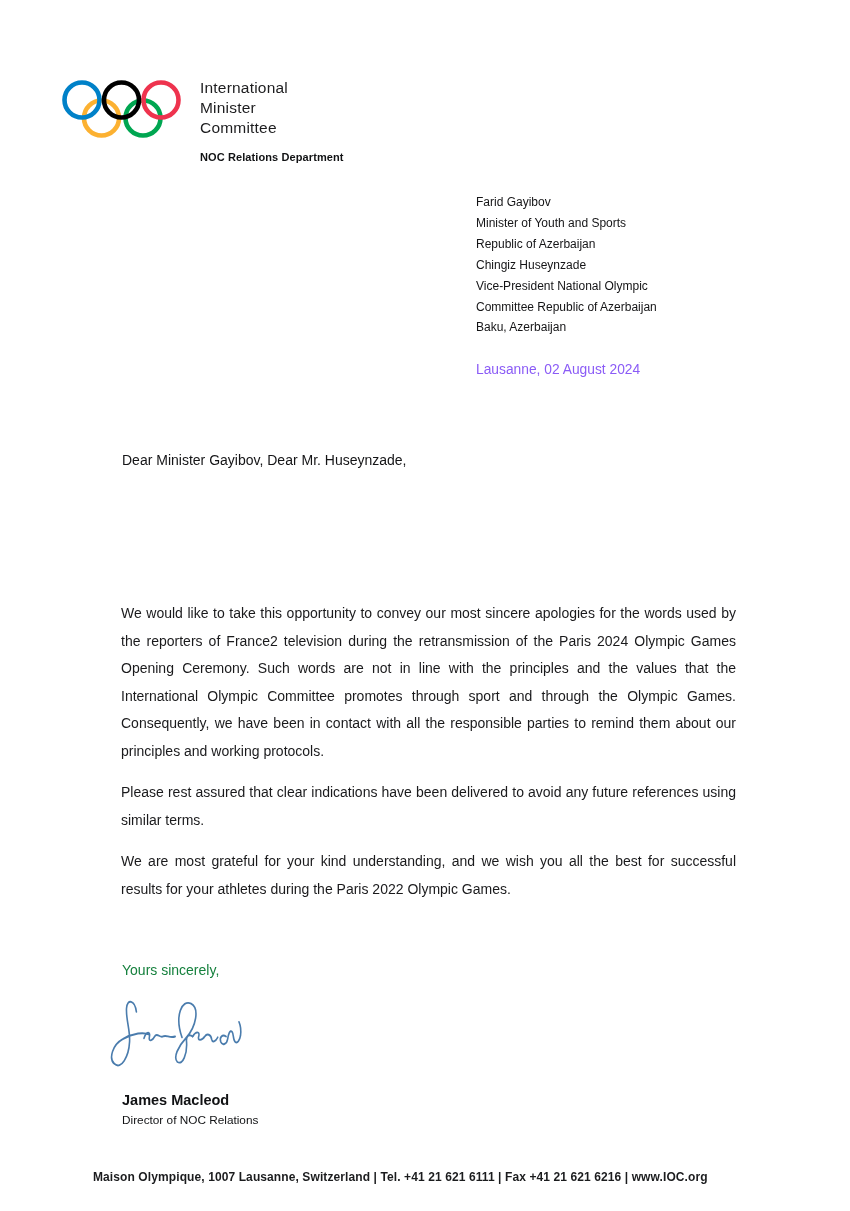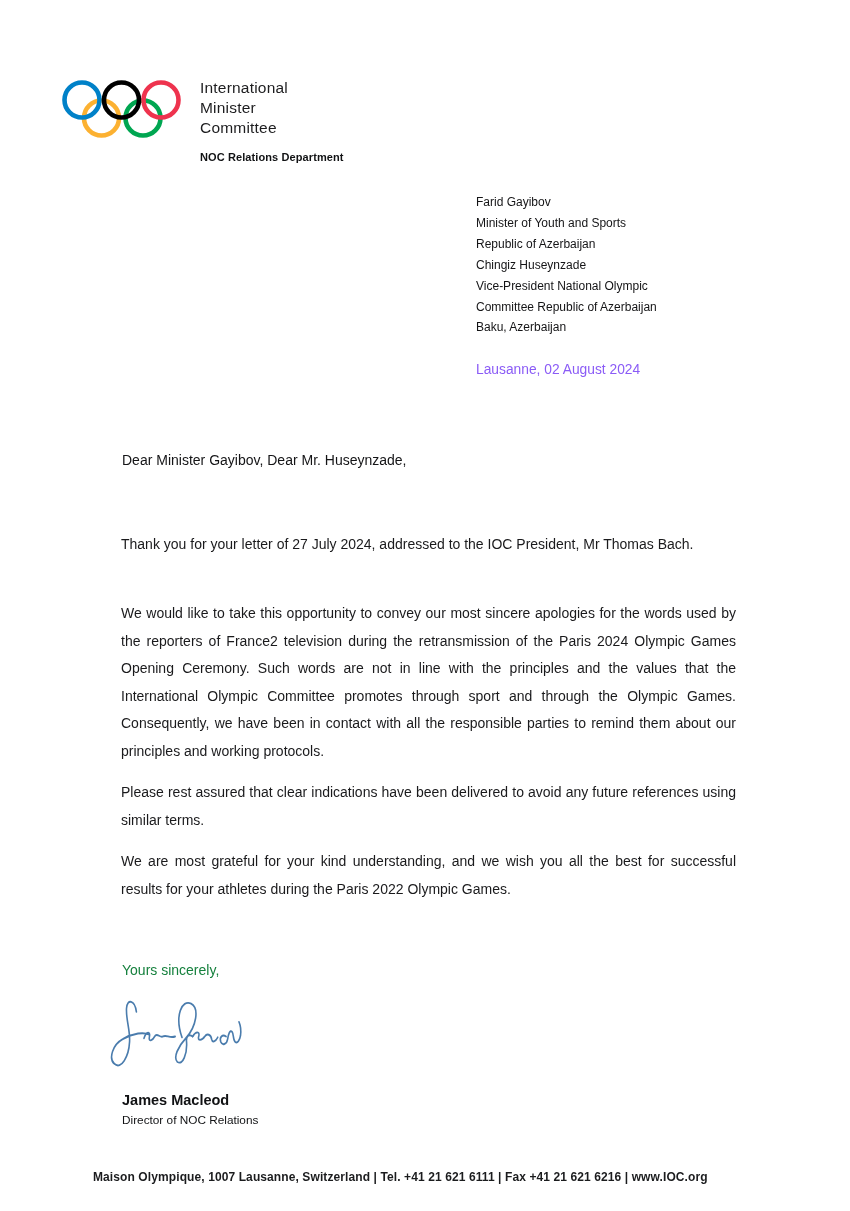--- a/index.html
+++ b/index.html
@@ -92,21 +92,20 @@
     <div>Chingiz Huseynzade</div>
     <div>Vice-President National Olympic</div>
     <div>Committee Republic of Azerbaijan</div>
     <div>Baku, Azerbaijan</div>
   </div>
 
   <div class="abs dateline">Lausanne, 02 August 2024</div>
 
   <div class="abs salutation">Dear Minister Gayibov, Dear Mr. Huseynzade,</div>
 
-  <div class="abs para p1">Thank you for your letter of 27 July 2024, addressed to the IOC President, Mr Thomas Bach.</div>
   <div class="abs para p2">We would like to take this opportunity to convey our most sincere apologies for the words used by the reporters of France2 television during the retransmission of the Paris 2024 Olympic Games Opening Ceremony. Such words are not in line with the principles and the values that the International Olympic Committee promotes through sport and through the Olympic Games. Consequently, we have been in contact with all the responsible parties to remind them about our principles and working protocols.</div>
   <div class="abs para p3">Please rest assured that clear indications have been delivered to avoid any future references using similar terms.</div>
   <div class="abs para p4">We are most grateful for your kind understanding, and we wish you all the best for successful results for your athletes during the Paris 2022 Olympic Games.</div>
 
   <div class="abs valediction">Yours sincerely,</div>
 
   <svg class="abs" style="left:106px;top:990px;" width="152" height="82" viewBox="0 0 200 90" preserveAspectRatio="none" aria-hidden="true">
     <g fill="none" stroke-width="2.1" stroke-linecap="round" stroke-linejoin="round" stroke="#4a7cad">
 
       <path d="M 40,24 C 38,11 28,9 27,20 C 26,32 32,44 31,57 C 30,73 20,88 11,81 C 3,75 9,60 22,54 C 36,47 50,46 57,49"></path>

